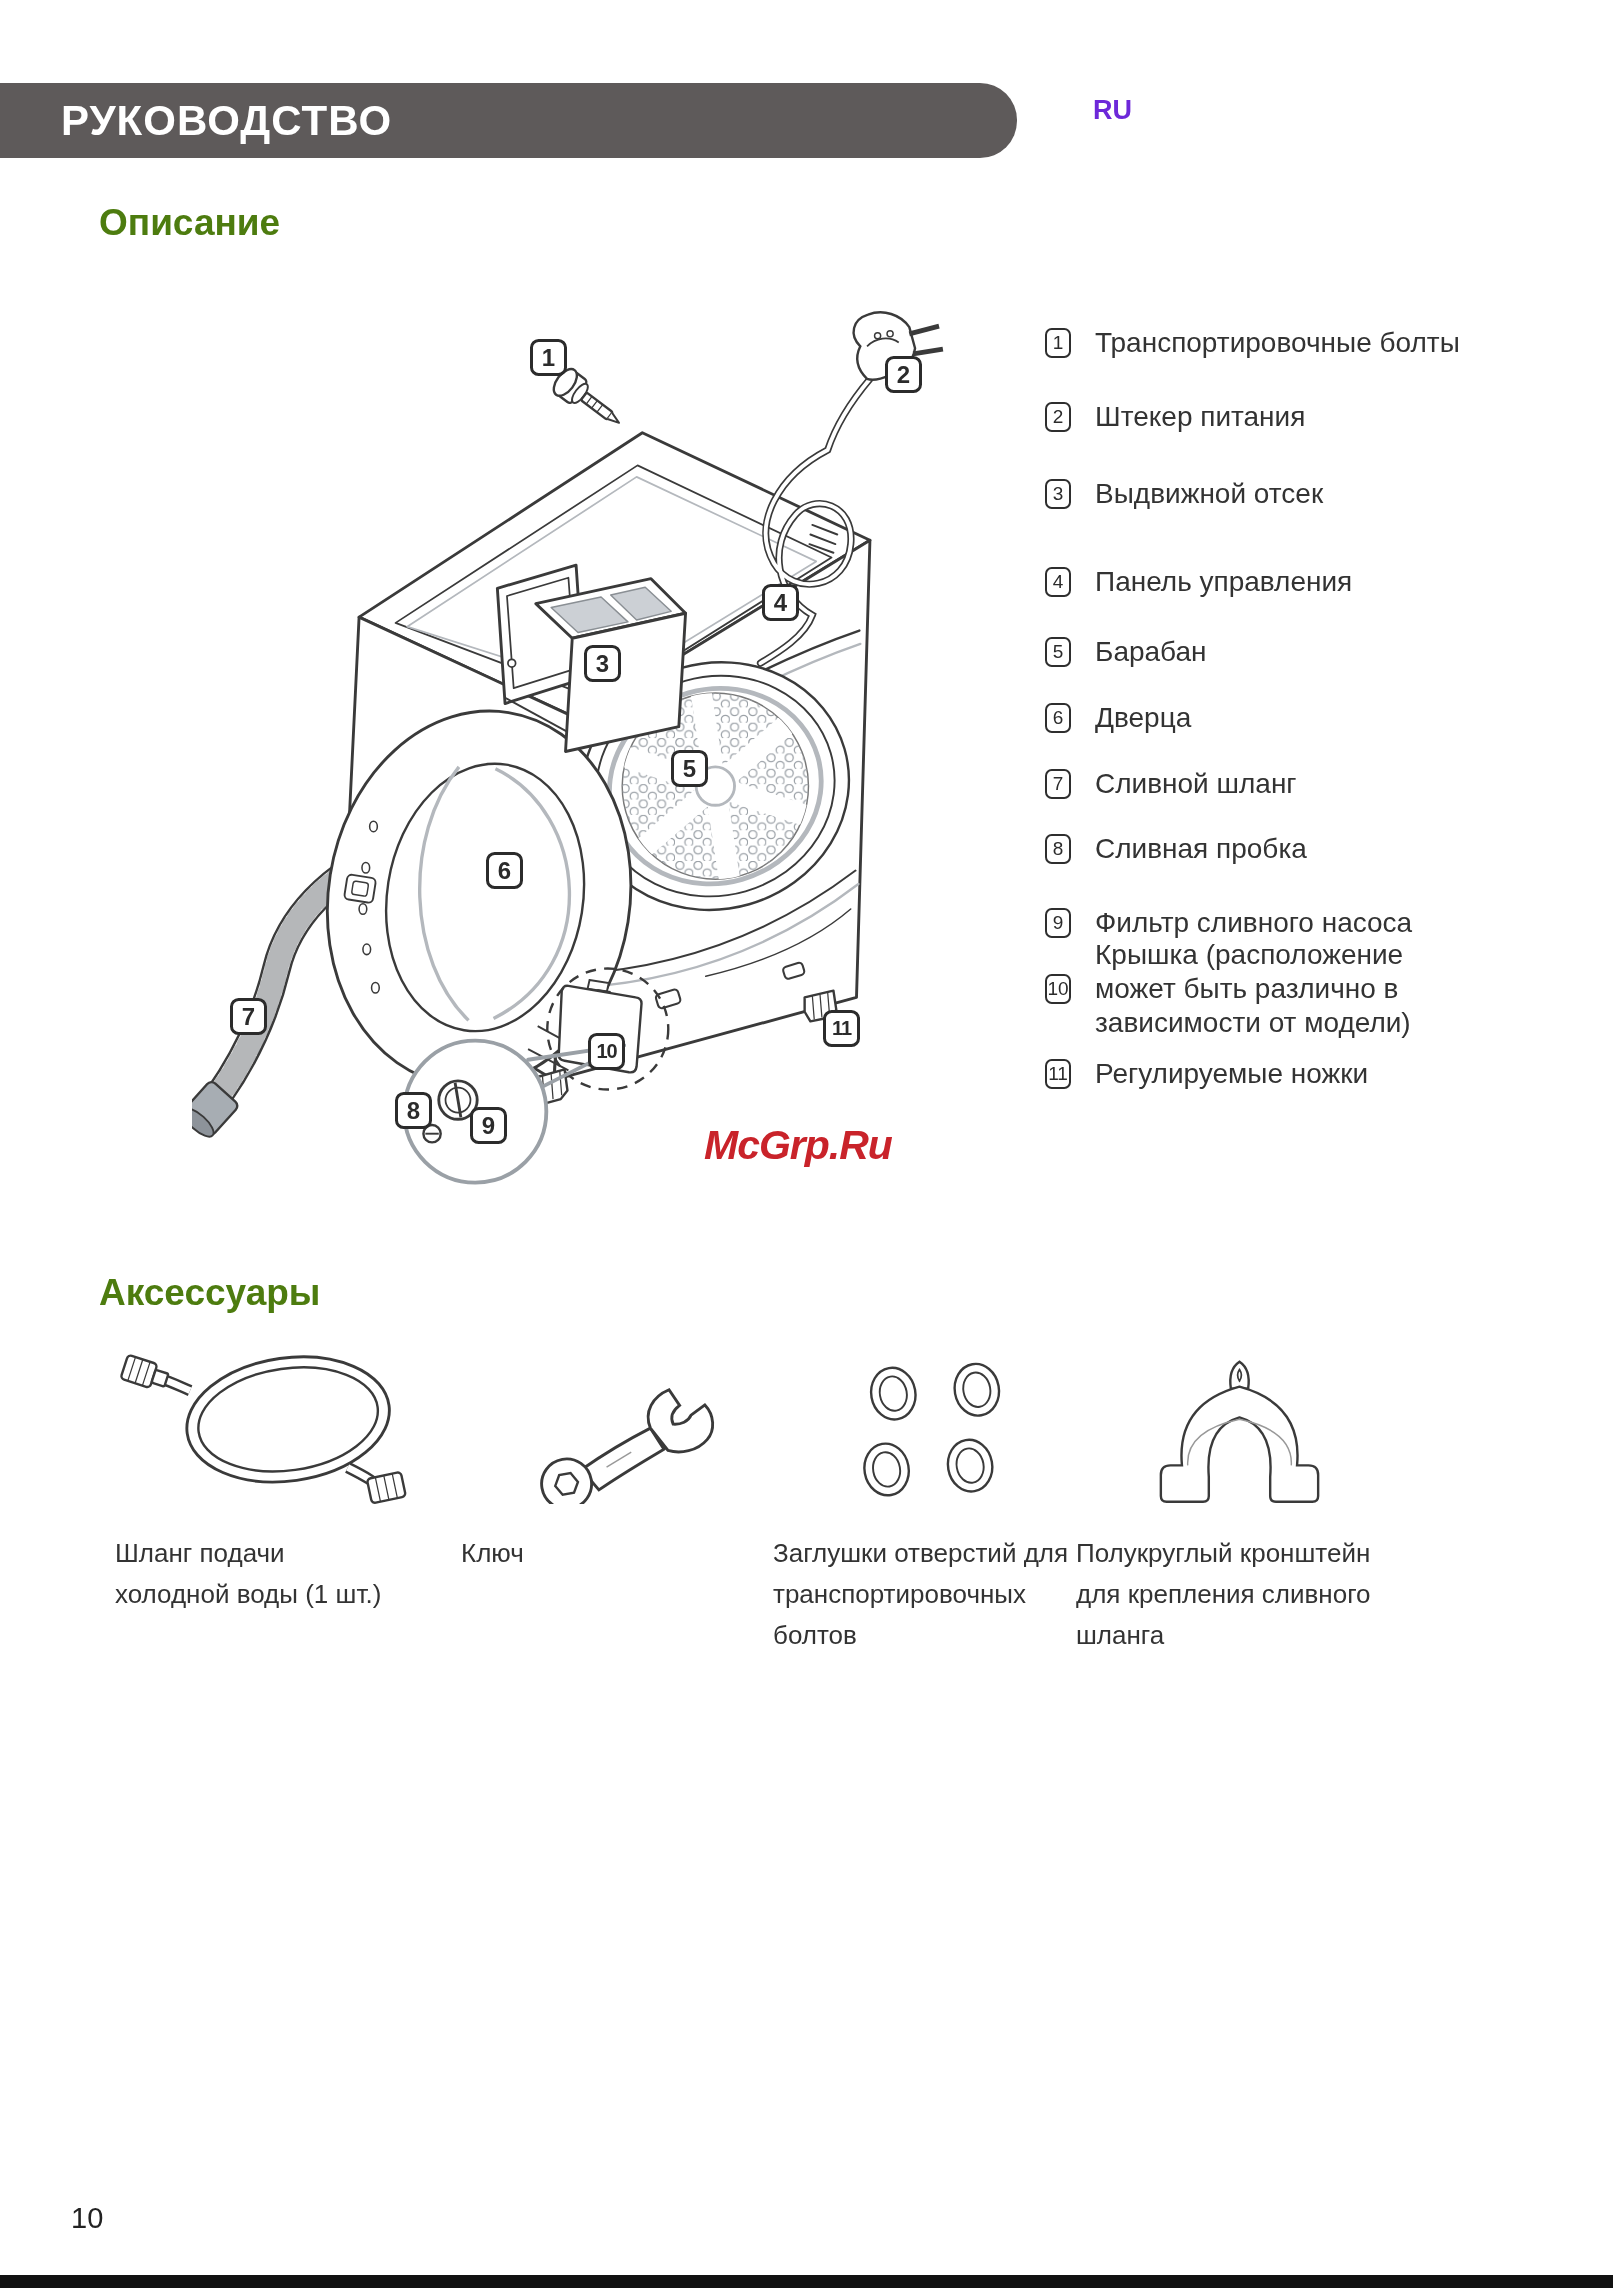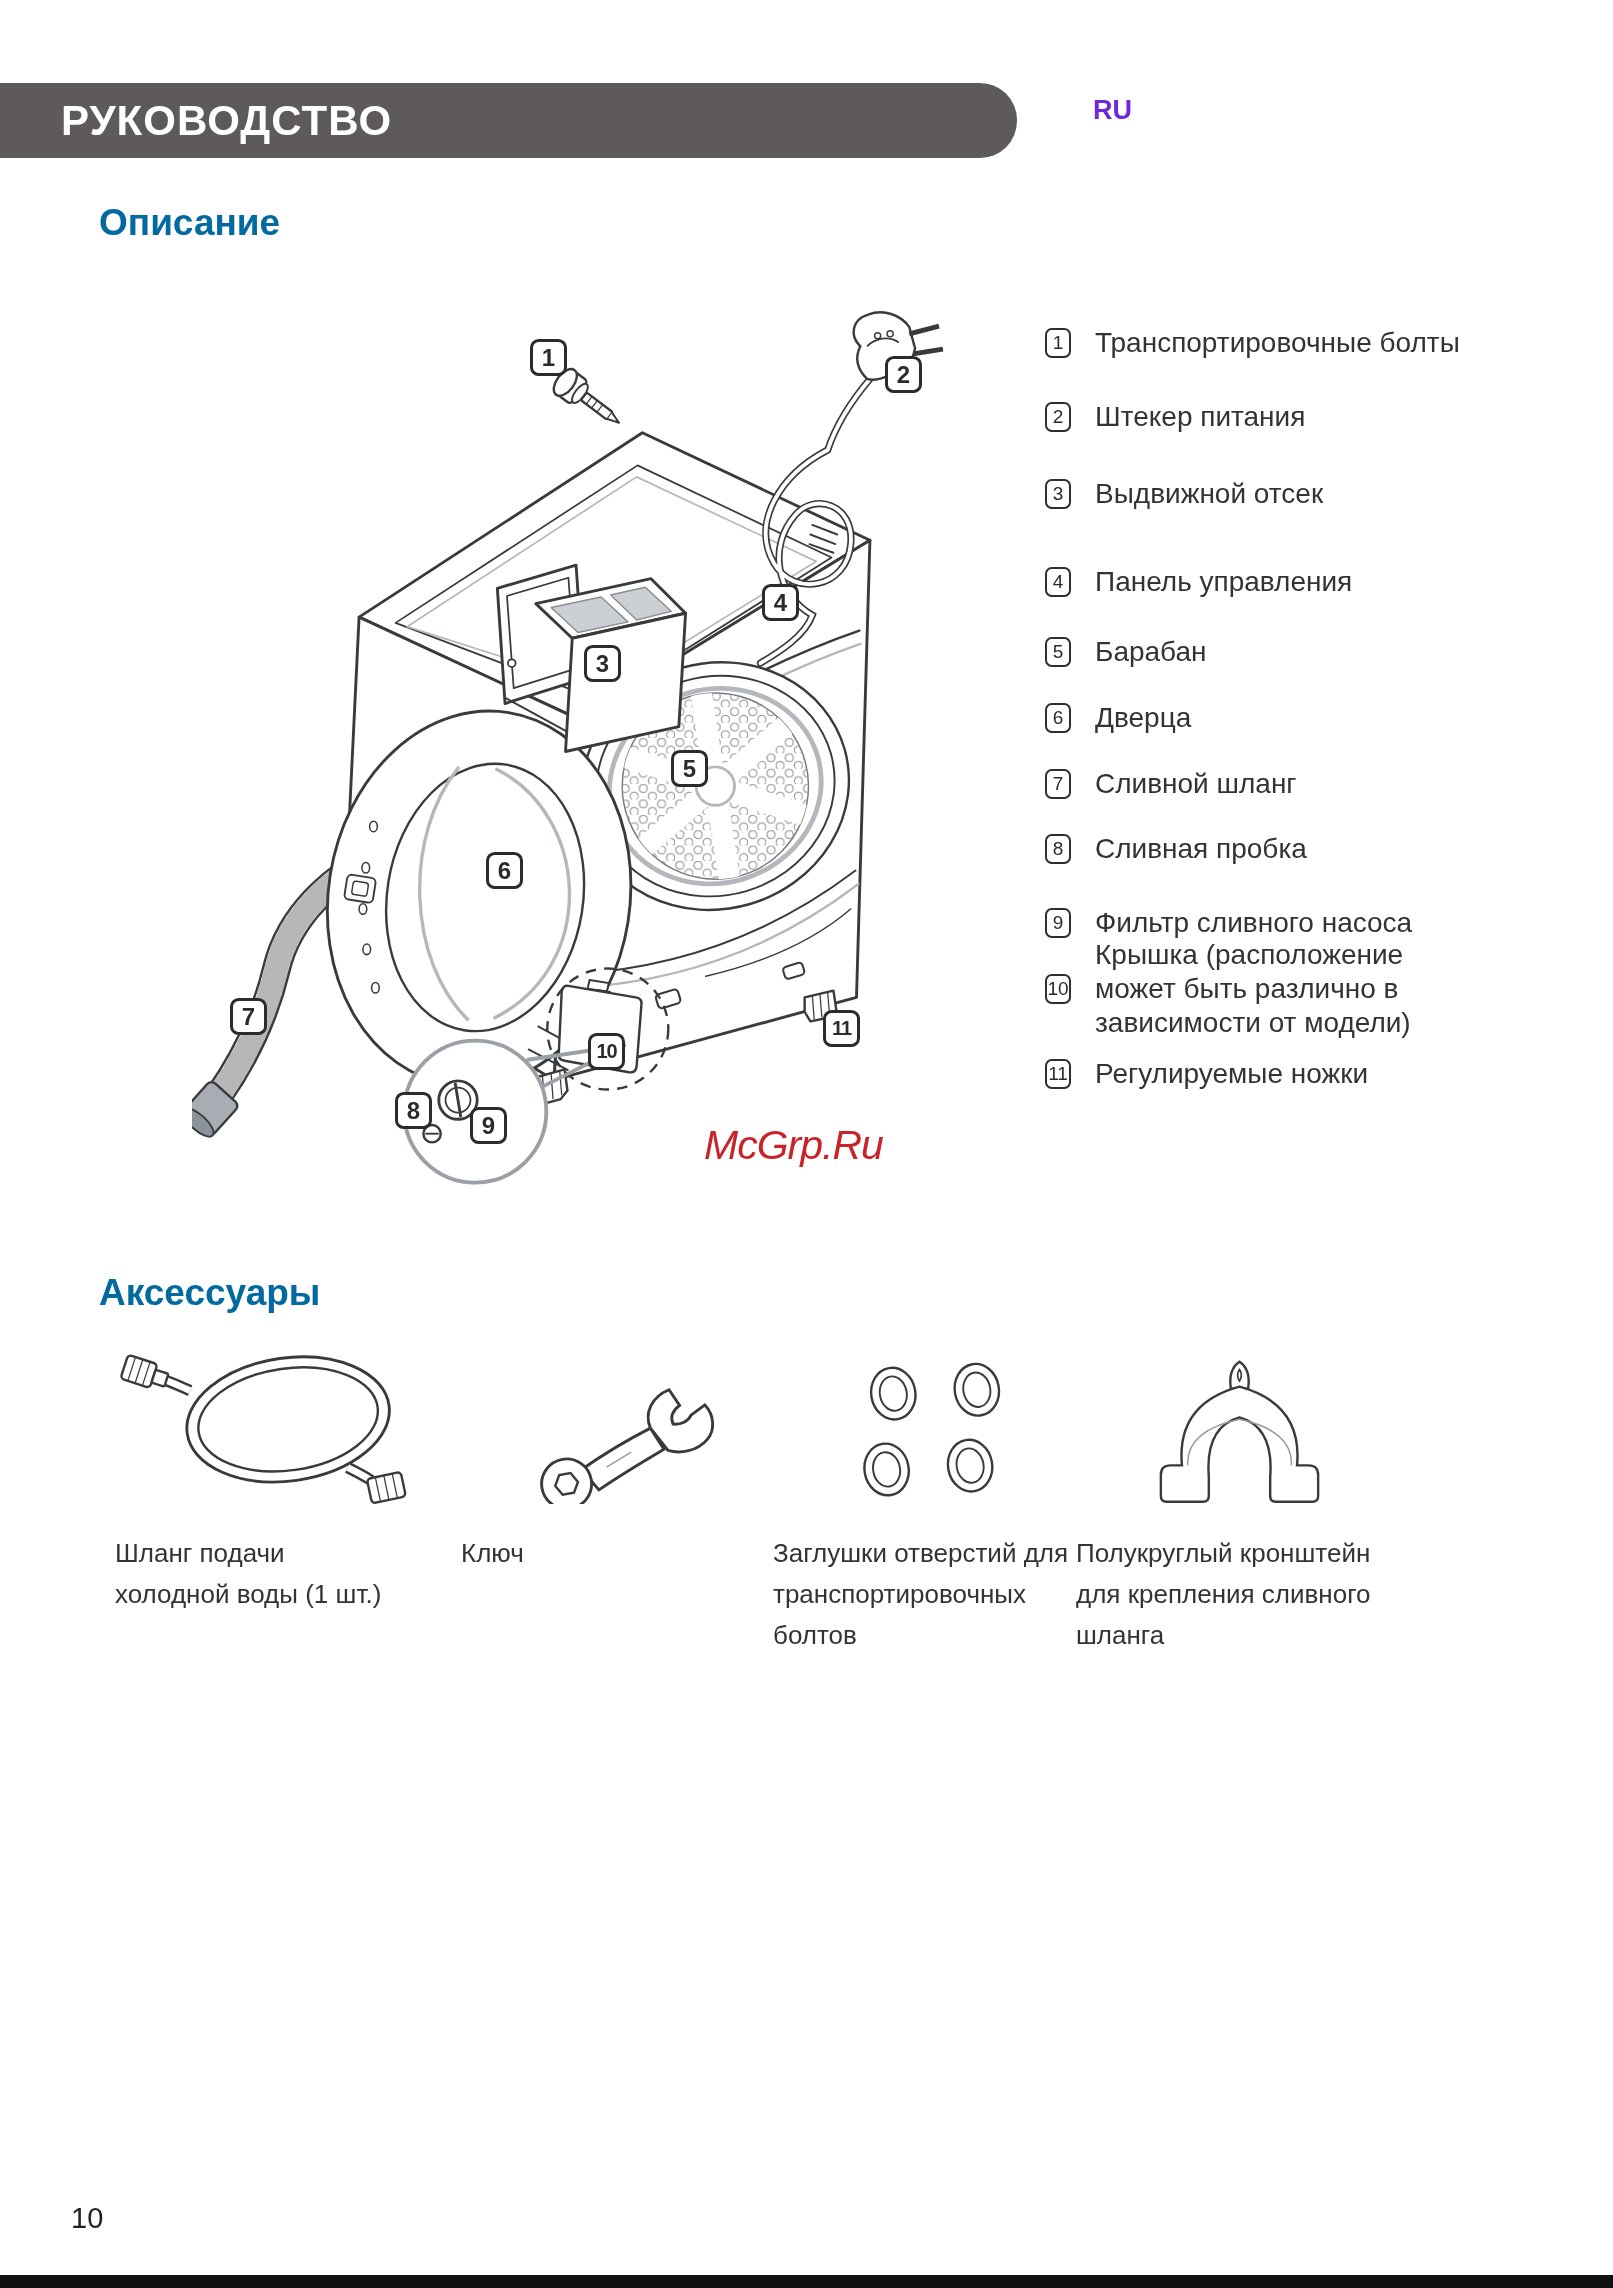--- a/index.html
+++ b/index.html
@@ -16,21 +16,21 @@
     display:flex;align-items:center;
   }
   .hdr-title{
     color:#ffffff;font-size:42px;font-weight:bold;letter-spacing:1px;
     padding-left:61px;white-space:nowrap;
   }
   .lang{
     position:absolute;left:1093px;top:95px;font-size:27px;font-weight:bold;color:#6d28d9;
   }
   .sec-title{
-    position:absolute;left:99px;font-size:37px;font-weight:bold;color:#0369a1;white-space:nowrap;
+    position:absolute;left:99px;font-size:37px;font-weight:bold;color:#4d7c0f;white-space:nowrap;
   }
   .sec-title.descr{top:202px;}
   .sec-title.acc{top:1272px;}
   
   .illus{position:absolute;left:192px;top:207px;width:797px;height:1018px;}
   
   .callout{
     position:absolute;width:37px;height:37px;box-sizing:border-box;
     border:3.8px solid #2b2b2b;border-radius:8.6px;background:#fff;
     display:flex;align-items:center;justify-content:center;
@@ -48,21 +48,21 @@
     display:flex;align-items:center;justify-content:center;
     font-size:19px;color:#2b2b2b;
   }
   .llabel{
     margin-left:24px;font-size:28px;color:#333;white-space:nowrap;line-height:34px;
   }
   .legend-row.multi .llabel{white-space:pre-line;width:355px;}
   
   .watermark{
     position:absolute;left:704px;top:1122px;font-size:41px;font-style:italic;
-    font-weight:normal;letter-spacing:-1px;
+    font-weight:bold;letter-spacing:-1px;
   }
   
   .acc-col{position:absolute;top:1326px;width:327px;text-align:left;}
   .acc-icon-box{height:178px;display:flex;align-items:flex-end;justify-content:center;}
   .acc-caption{
     padding-top:29px;font-size:26px;line-height:41px;color:#333;white-space:pre-line;
   }
   
   .pagenum{position:absolute;left:71px;top:2202px;font-size:29px;color:#222;}
   .bottom-bar{position:absolute;left:0;top:2275px;width:100%;height:13.4px;background:#111;}

